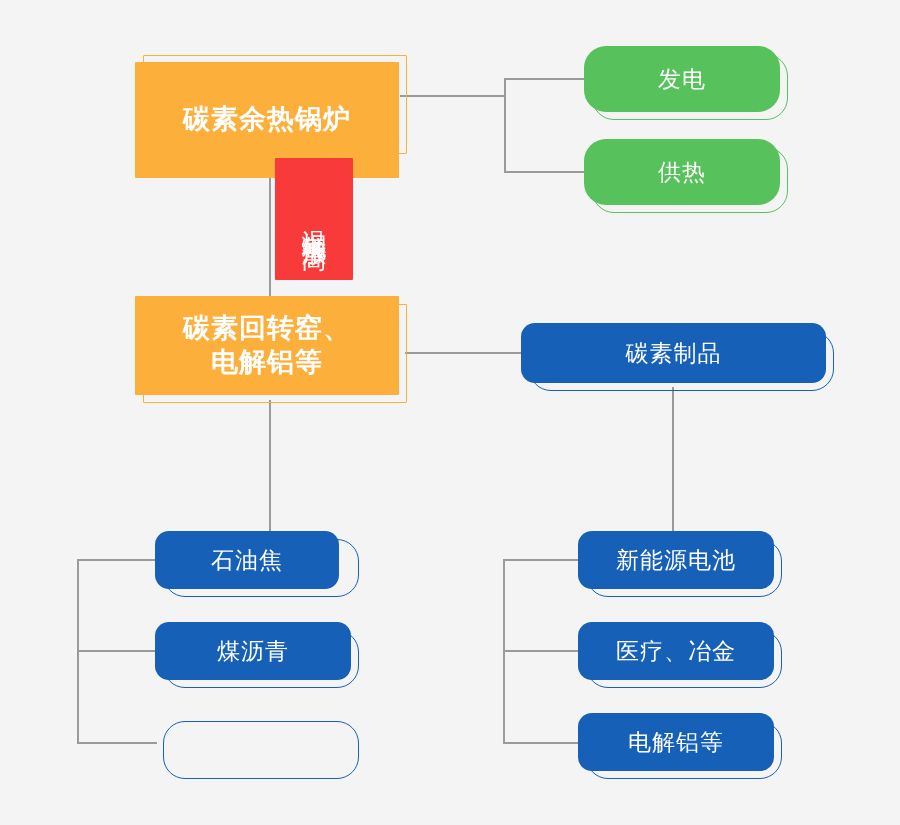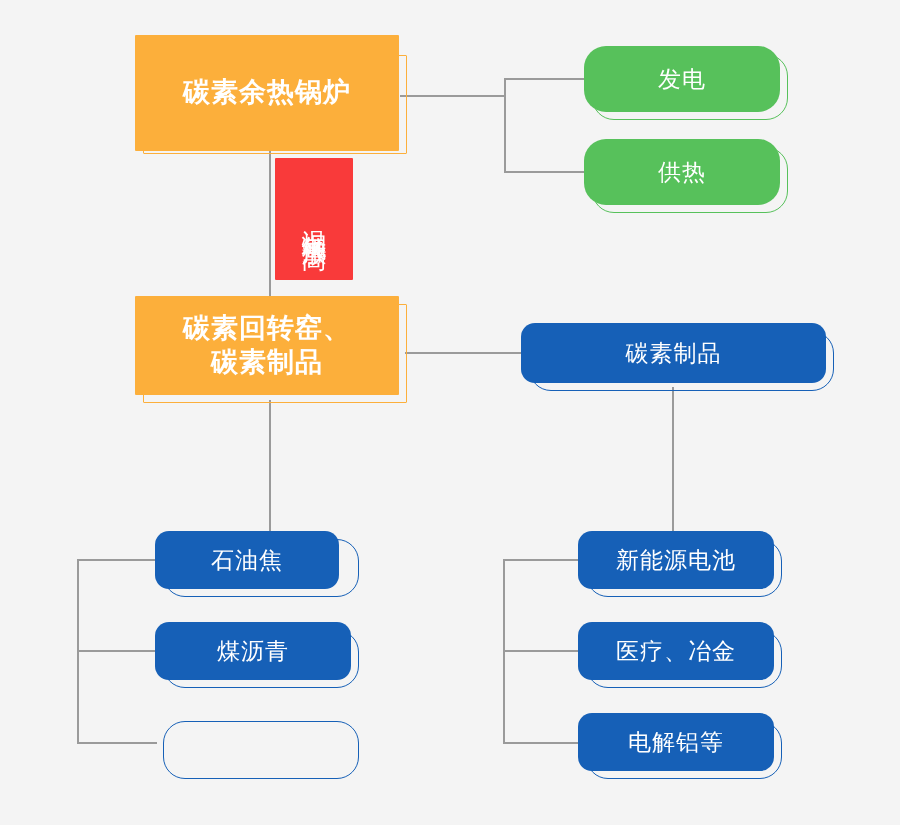--- a/index.html
+++ b/index.html
@@ -129,30 +129,30 @@
   <div class="ghost green-ghost" style="left:592px; top:54px; width:196px; height:66px;"></div>
   <div class="ghost green-ghost" style="left:592px; top:147px; width:196px; height:66px;"></div>
   <div class="ghost blue-ghost" style="left:529px; top:331px; width:305px; height:60px;"></div>
   <div class="ghost blue-ghost" style="left:163px; top:539px; width:196px; height:58px;"></div>
   <div class="ghost blue-ghost" style="left:163px; top:630px; width:196px; height:58px;"></div>
   <div class="ghost blue-ghost" style="left:163px; top:721px; width:196px; height:58px;"></div>
   <div class="ghost blue-ghost" style="left:586px; top:539px; width:196px; height:58px;"></div>
   <div class="ghost blue-ghost" style="left:586px; top:630px; width:196px; height:58px;"></div>
   <div class="ghost blue-ghost" style="left:586px; top:721px; width:196px; height:58px;"></div>
 
-  <div class="node orange" style="left:135px; top:35px; width:264px; height:116px;">碳素余热锅炉</div>
+  <div class="node orange" style="left:135px; top:62px; width:264px; height:116px;">碳素余热锅炉</div>
 
   <div class="node green" style="left:584px; top:46px; width:196px; height:66px;">发电</div>
 
   <div class="node green" style="left:584px; top:139px; width:196px; height:66px;">供热</div>
 
   <div class="node red" style="left:275px; top:158px; width:78px; height:122px;">温烟气排放高</div>
 
   <div class="node orange label-2line" style="left:135px; top:296px; width:264px; height:99px;">碳素回转窑、
-碳素制品</div>
+电解铝等</div>
 
   <div class="node blue" style="left:521px; top:323px; width:305px; height:60px;">碳素制品</div>
 
   <div class="node blue" style="left:155px; top:531px; width:184px; height:58px;">石油焦</div>
 
   <div class="node blue" style="left:155px; top:622px; width:196px; height:58px;">煤沥青</div>
 
 
   <div class="node blue" style="left:578px; top:622px; width:196px; height:58px;">医疗、冶金</div>
 

